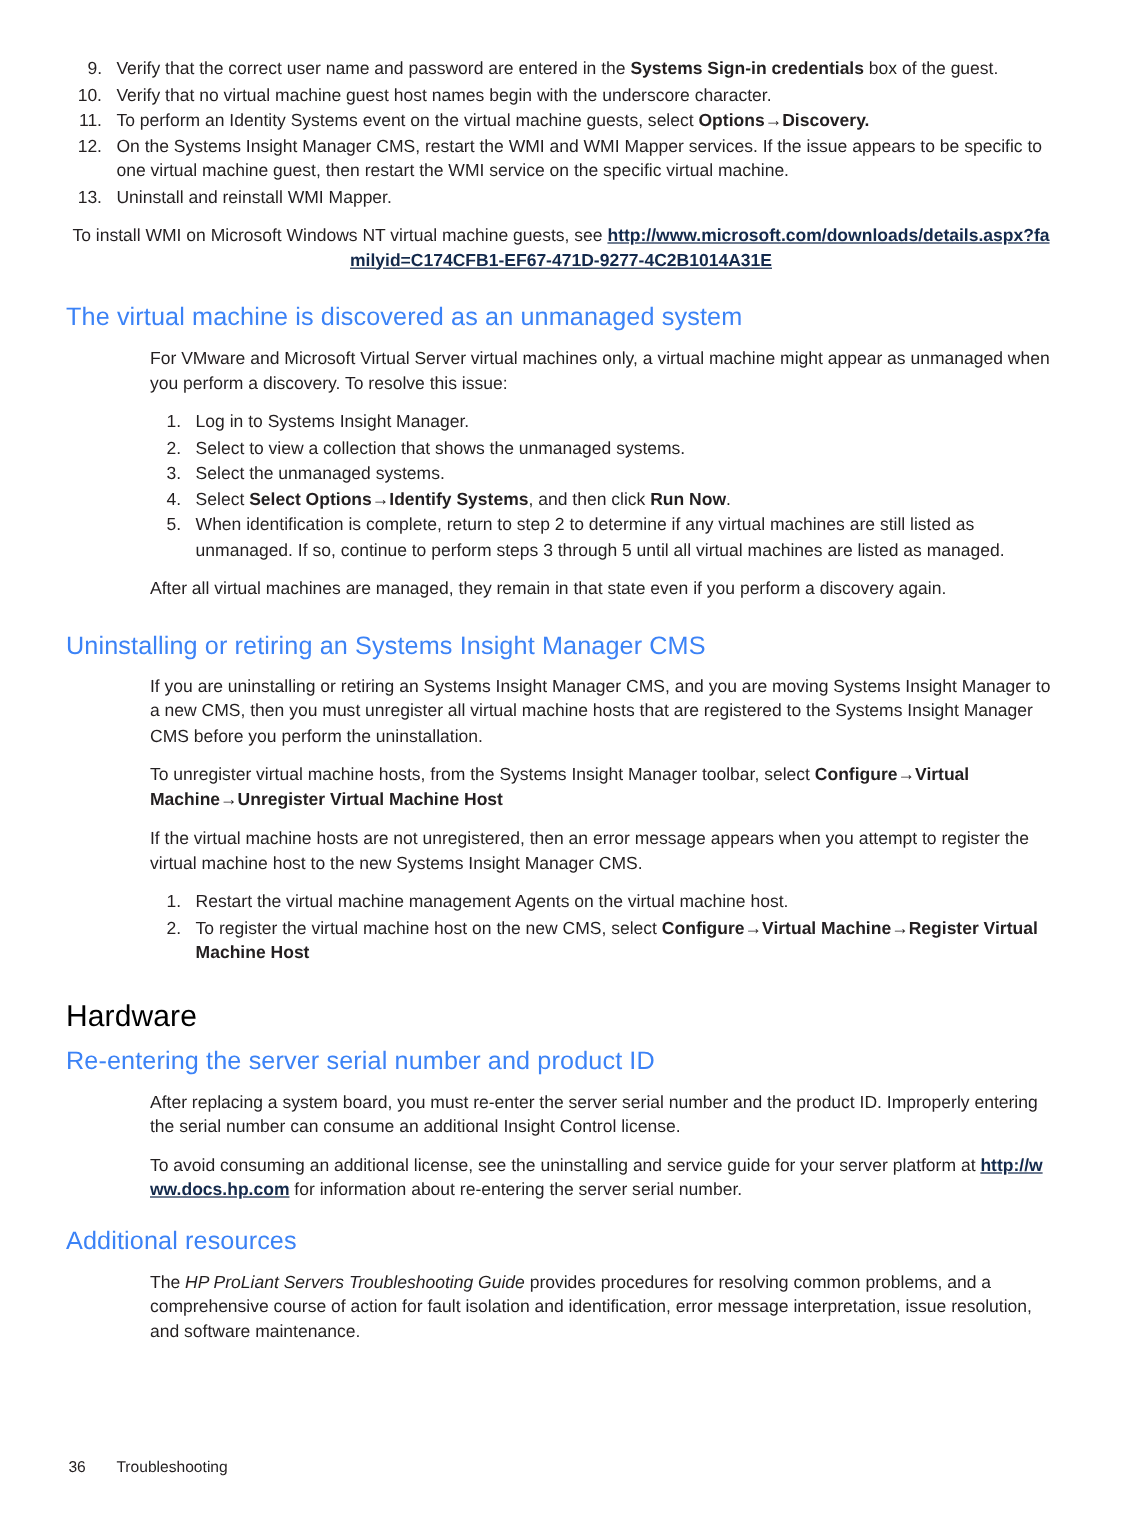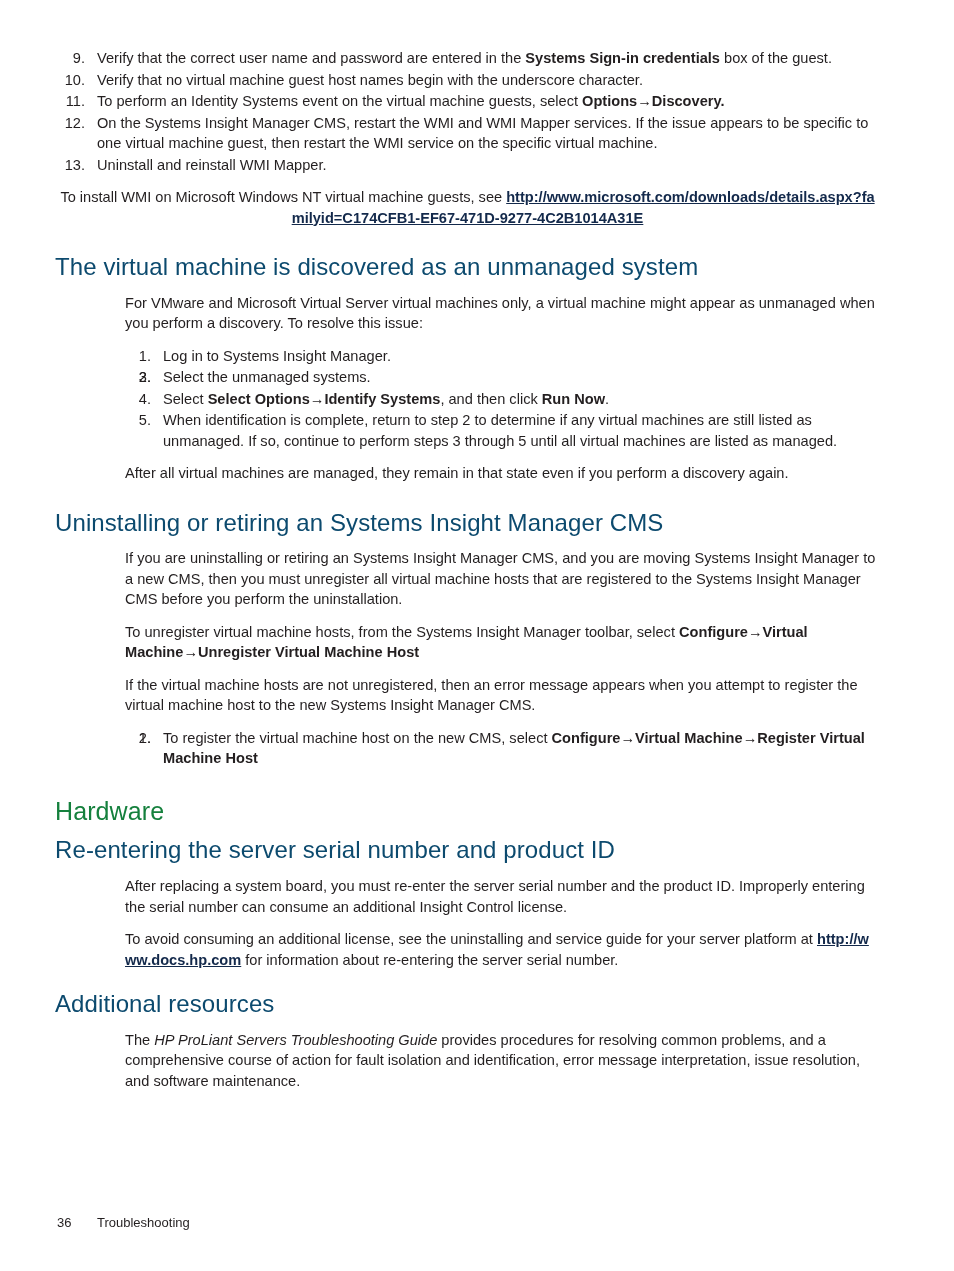--- a/index.html
+++ b/index.html
@@ -21,31 +21,31 @@
   }
   .content {
     position: absolute;
     left: 55px;
     top: 48px;
     width: 825px;
   }
 
   
   h1.h-chapter {
-    color: #15803d;
+    color: #000000;
     font-size: 25px;
     font-weight: 400;
     line-height: 1.15;
     margin: 0;
     padding: 0;
     letter-spacing: 0.1px;
   }
   h2.h-section {
-    color: #0c4a6e;
-    font-size: 24px;
+    color: #3b82f6;
+    font-size: 21px;
     font-weight: 400;
     line-height: 1.15;
     margin: 0;
     padding: 0;
     letter-spacing: 0.1px;
   }
 
   .sp-h1-top    { height: 27px; }
   .sp-h1-bot    { height: 11px; }
   .sp-h2-top    { height: 25px; }
@@ -143,21 +143,21 @@
     <div class="sp-h2-bot"></div>
 
     <div class="body-indent">
       <p class="para">For VMware and Microsoft Virtual Server virtual machines only, a virtual machine might appear as unmanaged when you perform a discovery. To resolve this issue:</p>
 
       <ol class="numlist">
         <li>
           <span class="num">1.</span><span>Log in to Systems Insight Manager.</span>
         </li>
         <li>
-          <span class="num">2.</span>
+          <span class="num">2.</span><span>Select to view a collection that shows the unmanaged systems.</span>
         </li>
         <li>
           <span class="num">3.</span><span>Select the unmanaged systems.</span>
         </li>
         <li>
           <span class="num">4.</span><span>Select </span><b>Select Options→Identify Systems</b><span>, and then click </span><b>Run Now</b><span>.</span>
         </li>
         <li>
           <span class="num">5.</span><span>When identification is complete, return to step 2 to determine if any virtual machines are still listed as unmanaged. If so, continue to perform steps 3 through 5 until all virtual machines are listed as managed.</span>
         </li>
@@ -173,21 +173,21 @@
     <div class="body-indent">
       <p class="para">If you are uninstalling or retiring an Systems Insight Manager CMS, and you are moving Systems Insight Manager to a new CMS, then you must unregister all virtual machine hosts that are registered to the Systems Insight Manager CMS before you perform the uninstallation.</p>
 
       <p class="para"><span>To unregister virtual machine hosts, from the Systems Insight Manager toolbar, select </span><b>Configure→Virtual Machine→Unregister Virtual Machine Host</b></p>
 
       <p class="para">If the virtual machine hosts are not unregistered, then an error message appears when you attempt to register the virtual machine host to the new Systems Insight Manager CMS.</p>
 
 
       <ol class="numlist" style="margin-bottom:0;">
         <li>
-          <span class="num">1.</span>
+          <span class="num">1.</span><span>Restart the virtual machine management Agents on the virtual machine host.</span>
         </li>
         <li>
           <span class="num">2.</span><span>To register the virtual machine host on the new CMS, select </span><b>Configure→Virtual Machine→Register Virtual Machine Host</b>
         </li>
       </ol>
     </div>
 
     <div class="sp-h1-top"></div>
     <h1 class="h-chapter">Hardware</h1>
     <div class="sp-h1-bot"></div>

